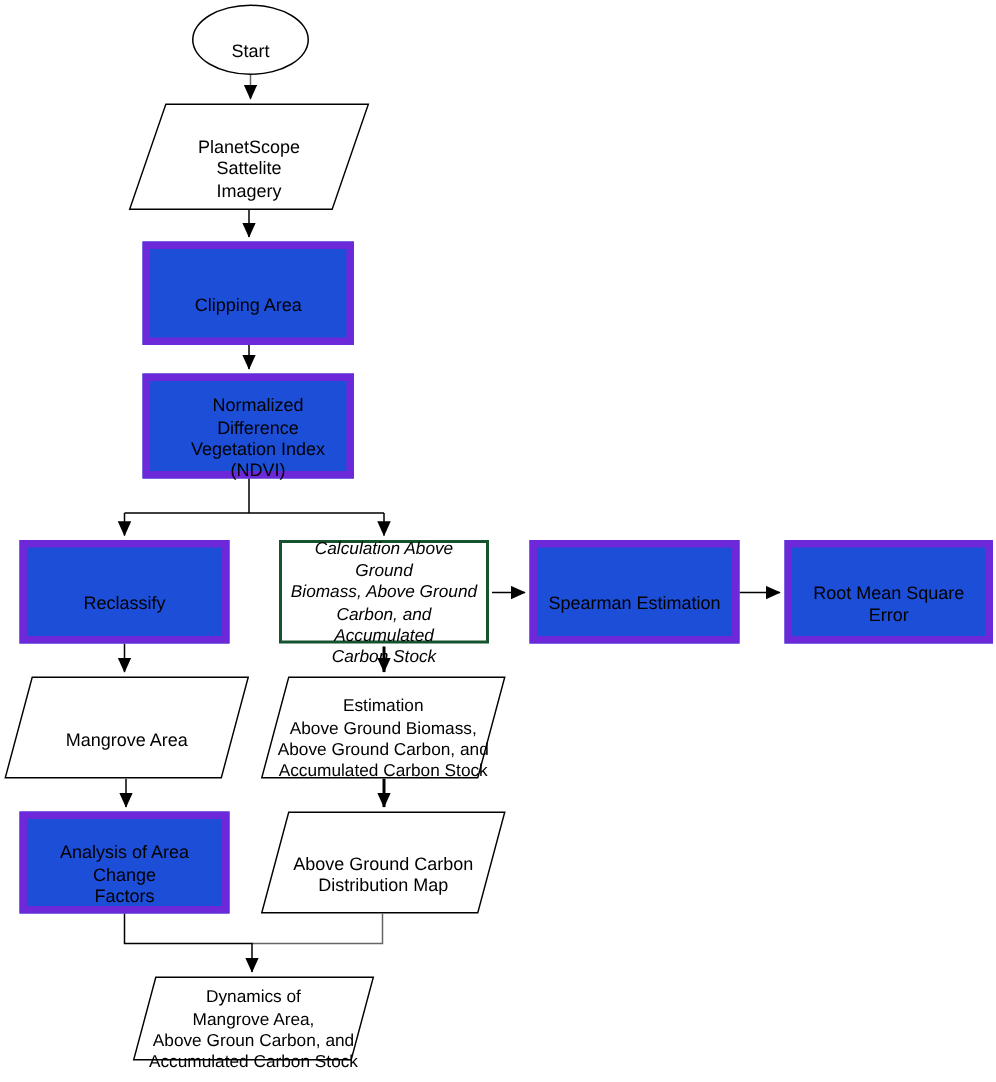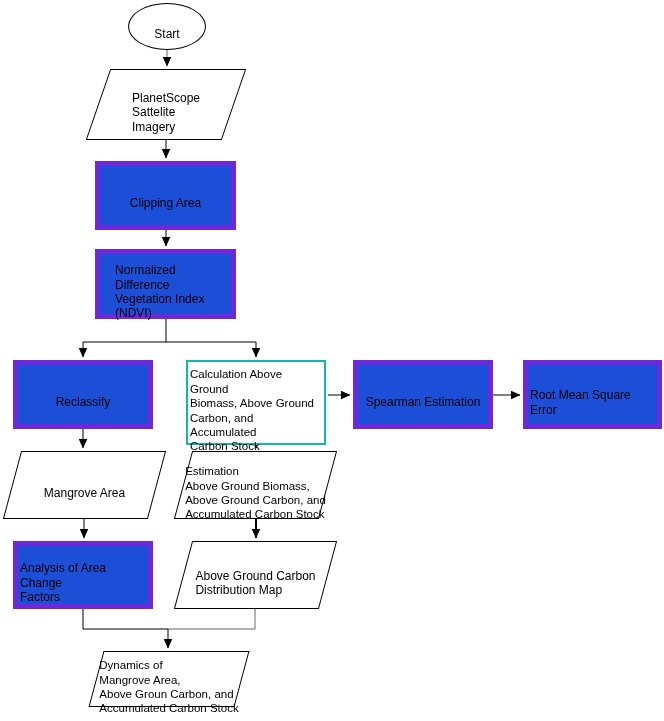--- a/index.html
+++ b/index.html
@@ -20,21 +20,21 @@
   .node {
     position: absolute;
     display: flex;
     align-items: center;
     justify-content: center;
     box-sizing: border-box;
   }
   .node .label {
     position: relative;
     z-index: 2;
-    text-align: left;
+    text-align: center;
     font-size: 12px;
     line-height: 1.2;
     white-space: pre-line;
     padding: 0 2px;
     margin-top: 16px;
   }
   .node .label.small {
     font-size: 11.5px;
     line-height: 1.25;
   }
@@ -57,22 +57,22 @@
     z-index: 1;
   }
   .para-bg.steep { transform: skewX(-19deg); }
 
   
   #n-start        { left: 128px; top: 3px;   width: 78px;  height: 47px; }
   #n-planetscope  { left: 98px;  top: 69px;  width: 136px; height: 71px; }
   #n-clipping     { left: 95px;  top: 161px; width: 141px; height: 69px; }
   #n-ndvi         { left: 95px;  top: 249px; width: 141px; height: 70px; padding-left: 13px; }
   #n-reclassify   { left: 13px;  top: 360px; width: 140px; height: 69px; }
-  #n-calculation  { left: 186px; top: 360px; width: 140px; height: 85px;
-                    border: 2px solid #14b8a6; background:#ffffff; }
+  #n-calculation  { left: 186px; top: 360px; width: 140px; height: 69px;
+                    border: 2px solid #14532d; background:#ffffff;font-style:italic; }
   #n-spearman     { left: 353px; top: 360px; width: 140px; height: 69px; }
   #n-rmse         { left: 523px; top: 360px; width: 139px; height: 69px; }
   #n-mangrove     { left: 12px;  top: 451px; width: 145px; height: 68px; }
   #n-estimation   { left: 183px; top: 451px; width: 145px; height: 68px; }
   #n-analysis     { left: 13px;  top: 541px; width: 140px; height: 68px; }
   #n-distribution { left: 183px; top: 541px; width: 145px; height: 68px; }
   #n-dynamics     { left: 96px;  top: 651px; width: 146px; height: 56px; }
 </style>
 </head>
 <body>

